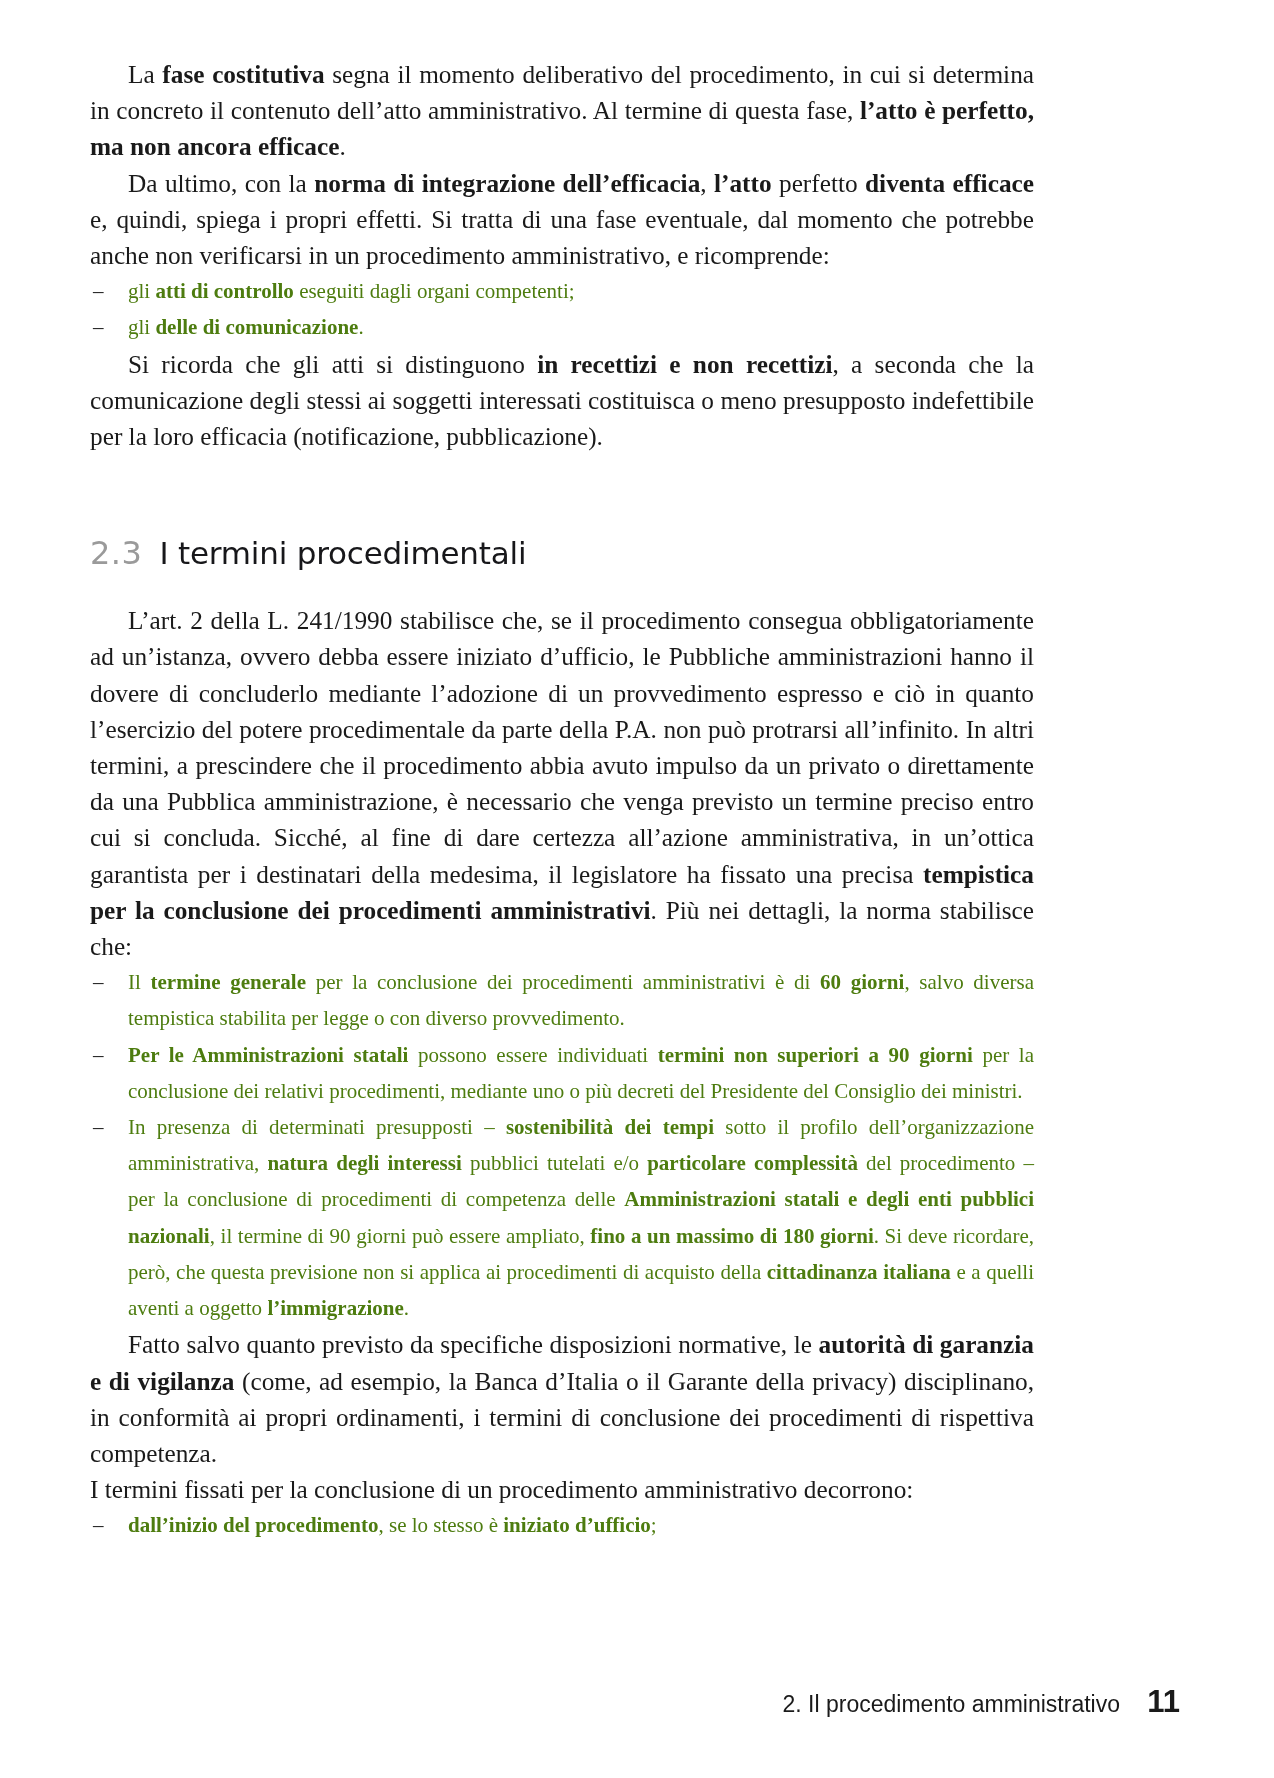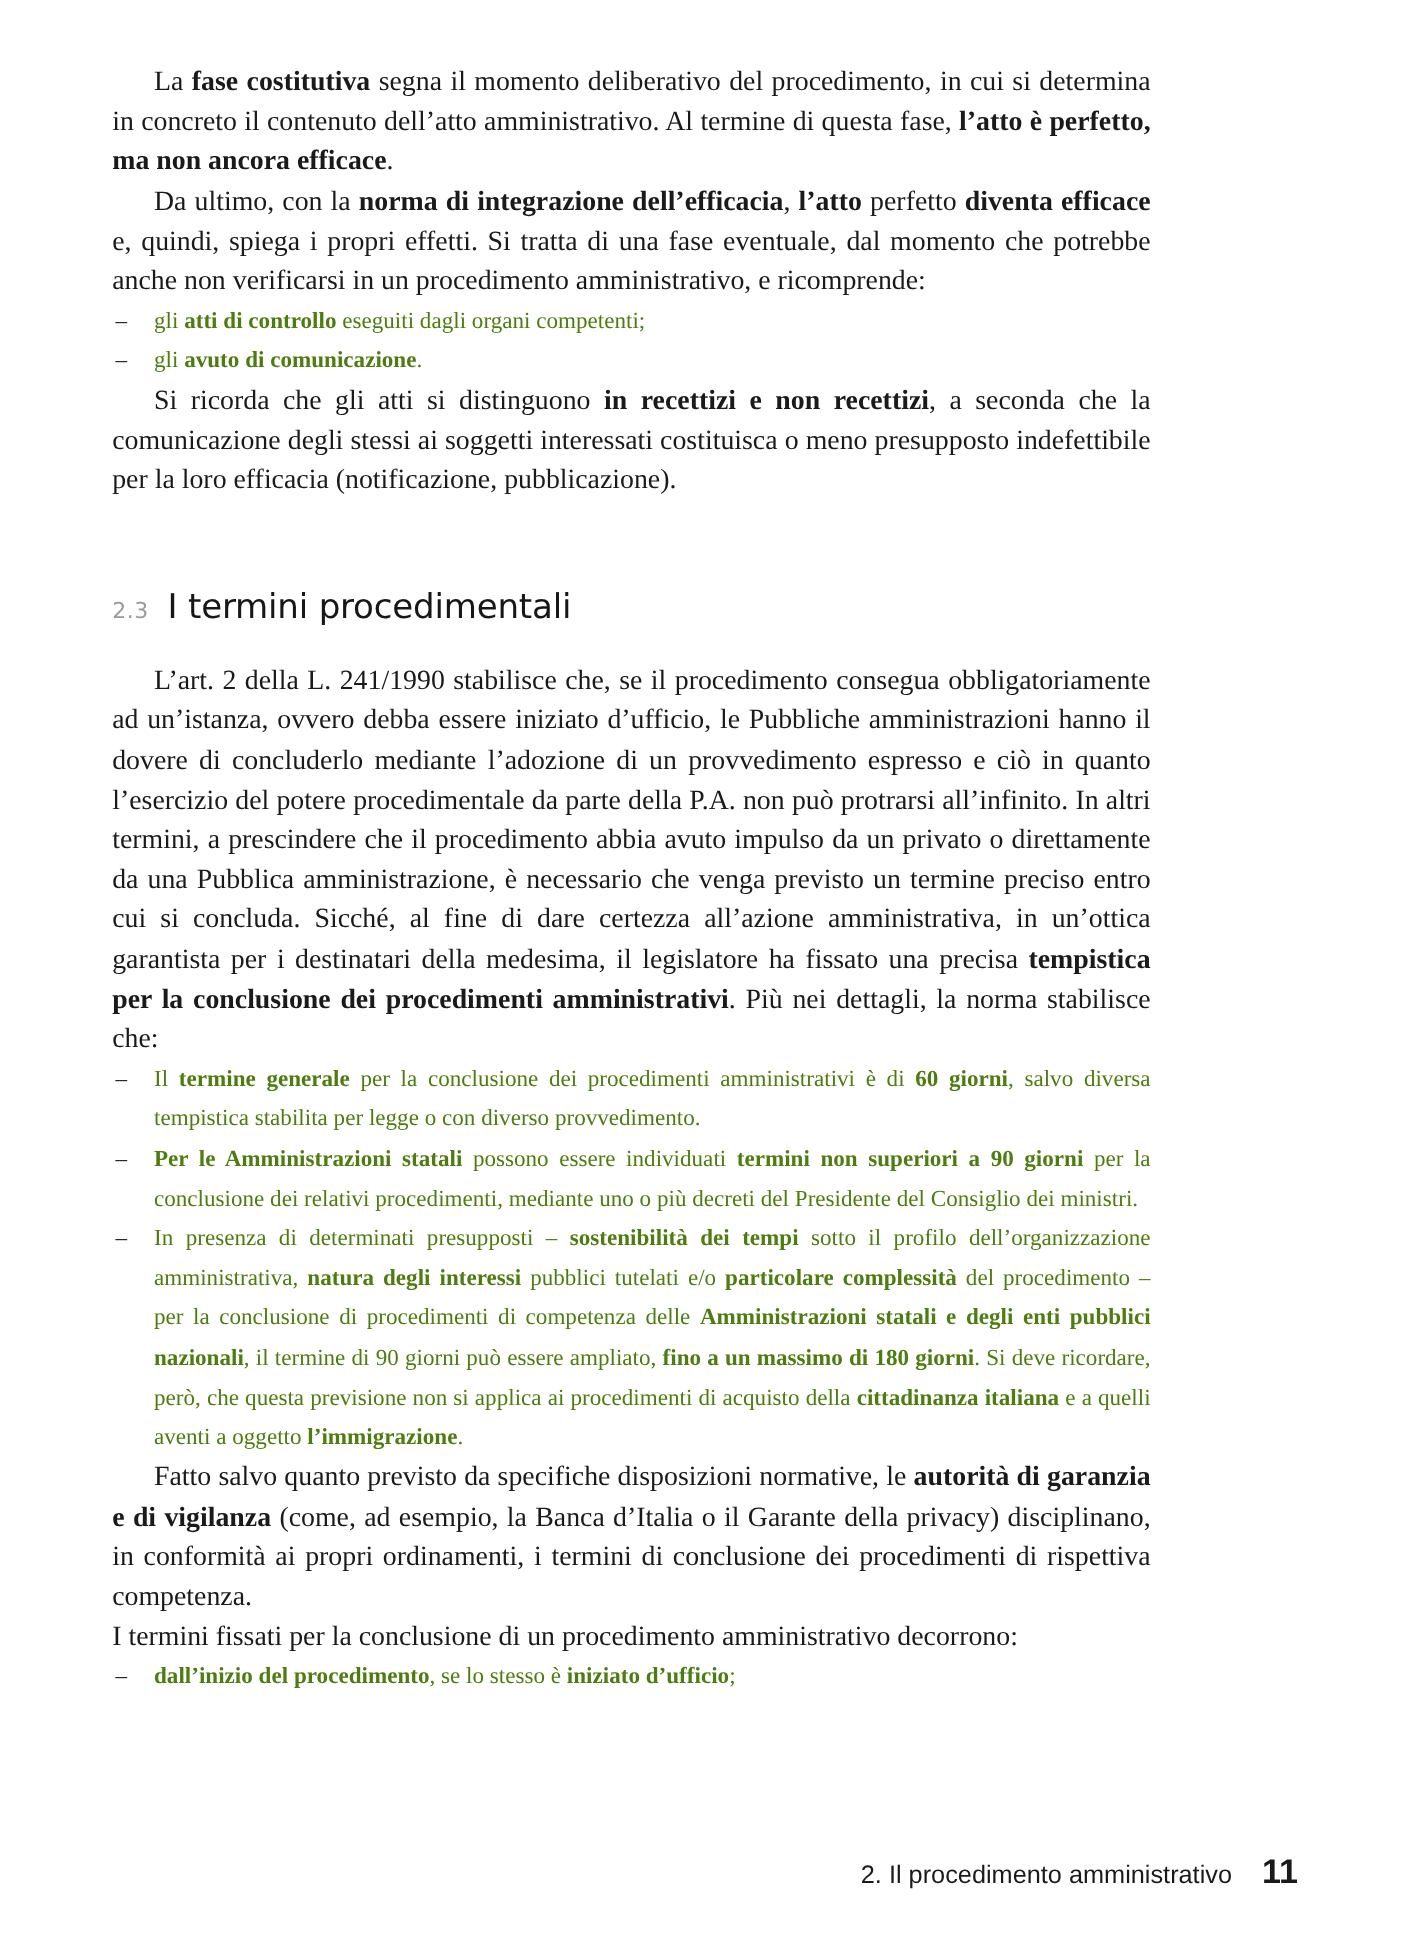--- a/index.html
+++ b/index.html
@@ -13,21 +13,21 @@
     width: 1274px;
     height: 1778px;
     margin: 0 auto;
     background: #ffffff;
     box-sizing: border-box;
     padding: 0;
     overflow: hidden;
   }
   .content {
     position: absolute;
-    left: 102px;
+    left: 90px;
     top: 56px;
     width: 944px;
   }
 
   
   .para {
     font-family: "Liberation Serif", "DejaVu Serif", serif;
     font-size: 25.3px;
     line-height: 36.2px;
     color: #1a1a1a;
@@ -74,21 +74,21 @@
 
   
   .section-heading {
     display: flex;
     align-items: baseline;
     font-family: "DejaVu Sans", "Liberation Sans", sans-serif;
     margin: 0;
     padding: 0;
   }
   .section-heading .num {
-    font-size: 20px;
+    font-size: 32px;
     font-weight: 400;
     color: #9a9a9a;
     letter-spacing: 0.5px;
     margin-right: 17px;
   }
   .section-heading .title {
     font-size: 31px;
     font-weight: 400;
     color: #17171a;
     letter-spacing: -0.2px;
@@ -124,21 +124,21 @@
 
 <div class="page">
   <div class="content">
 
     <p class="para indent"><span>La </span><b>fase costitutiva</b><span> segna il momento deliberativo del procedimento, in cui si determina in concreto il contenuto dell’atto amministrativo. Al termine di questa fase, </span><b>l’atto è perfetto, ma non ancora efficace</b><span>.</span></p>
 
     <p class="para indent"><span>Da ultimo, con la </span><b>norma di integrazione dell’efficacia</b><span>, </span><b>l’atto</b><span> perfetto </span><b>diventa efficace</b><span> e, quindi, spiega i propri effetti. Si tratta di una fase eventuale, dal momento che potrebbe anche non verificarsi in un procedimento amministrativo, e ricomprende:</span></p>
 
     <ul class="dash-list">
       <li class="dash-item"><span class="txt"><span>gli </span><b>atti di controllo</b><span> eseguiti dagli organi competenti;</span></span></li>
-      <li class="dash-item"><span class="txt"><span>gli </span><b>avuto di comunicazione</b><span>.</span></span></li>
+      <li class="dash-item"><span class="txt"><span>gli </span><b>delle di comunicazione</b><span>.</span></span></li>
     </ul>
 
     <p class="para indent"><span>Si ricorda che gli atti si distinguono </span><b>in recettizi e non recettizi</b><span>, a seconda che la comunicazione degli stessi ai soggetti interessati costituisca o meno presupposto indefettibile per la loro efficacia (notificazione, pubblicazione).</span></p>
 
     <div class="gap-after-intro"></div>
 
     <h2 class="section-heading">
       <span class="num">2.3</span>
       <span class="title">I termini procedimentali</span>
     </h2>

